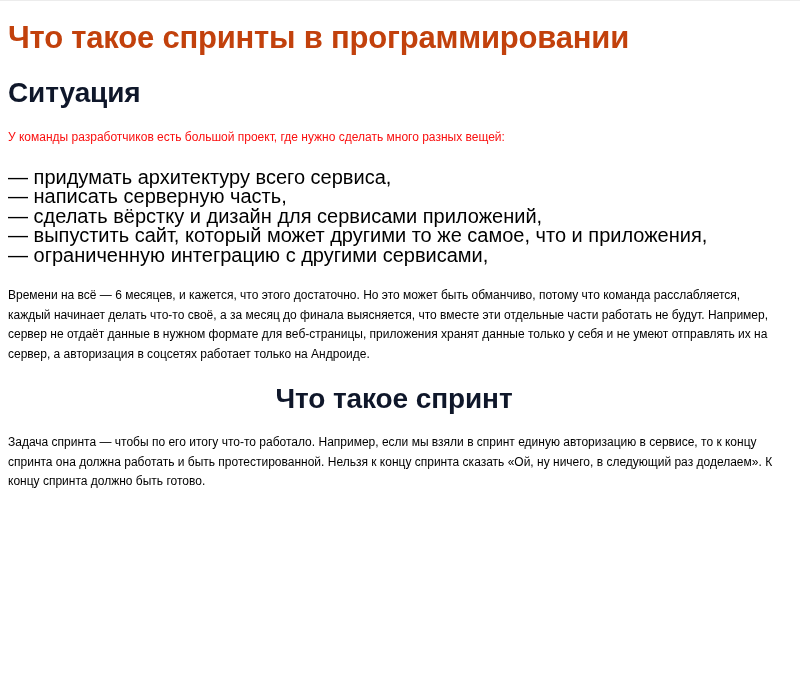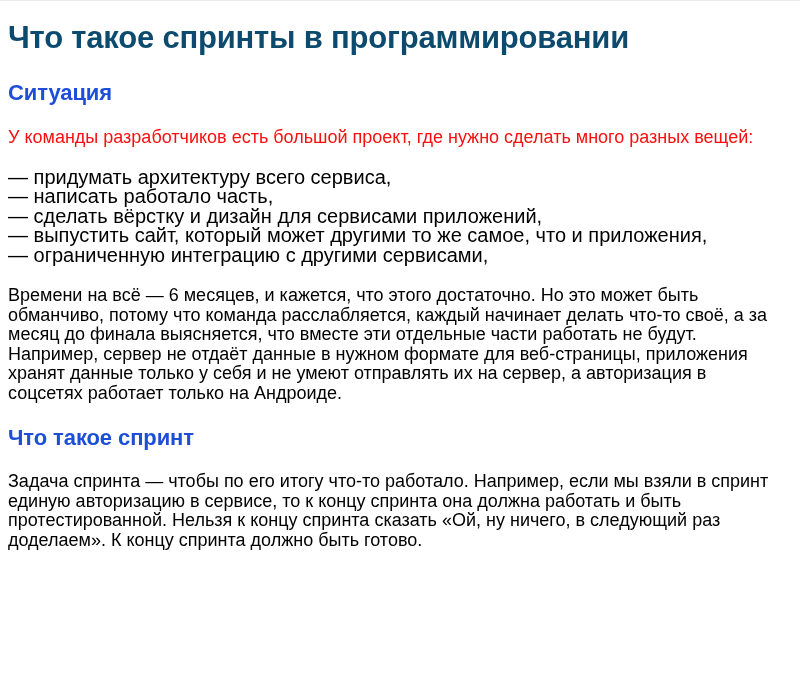--- a/index.html
+++ b/index.html
@@ -32,38 +32,39 @@
     width: 800px;
     padding: 16px 20px 0 8px;
   }
 
   h1.doc-title {
     font-size: 31px;
     font-weight: bold;
     line-height: 36px;
     letter-spacing: -0.2px;
     margin: 4px 0 0 0;
-    color: #0c4a6e;
+    color: #c2410c;
   }
 
   h2.section-title {
-    font-size: 22px;
+    font-size: 28px;
     font-weight: bold;
     line-height: 26px;
     letter-spacing: -0.1px;
     margin: 24px 0 0 0;
-    color: #1d4ed8;
+    color: #0f172a;
   }
 
   h2.section-title.tight {
     margin-top: 22px;
+    text-align: center;
   }
 
   p.para {
-    font-size: 18px;
+    font-size: 12px;
     line-height: 19.5px;
     margin: 21px 0 0 0;
     color: #000000;
   }
 
   p.para.accent {
     color: #fa0f0f;
   }
 
   p.para.first-after-heading {
@@ -92,21 +93,21 @@
 <div class="page">
 
   <h1 class="doc-title">Что такое спринты в программировании</h1>
 
   <h2 class="section-title">Ситуация</h2>
 
   <p class="para accent first-after-heading">У команды разработчиков есть большой проект, где нужно сделать много разных вещей:</p>
 
   <ul class="dash-list">
     <li>— придумать архитектуру всего сервиса,</li>
-    <li>— написать работало часть,</li>
+    <li>— написать серверную часть,</li>
     <li>— сделать вёрстку и дизайн для сервисами приложений,</li>
     <li>— выпустить сайт, который может другими то же самое, что и приложения,</li>
     <li>— ограниченную интеграцию с другими сервисами,</li>
   </ul>
 
   <p class="para">Времени на всё — 6 месяцев, и кажется, что этого достаточно. Но это может быть обманчиво, потому что команда расслабляется, каждый начинает делать что-то своё, а за месяц до финала выясняется, что вместе эти отдельные части работать не будут. Например, сервер не отдаёт данные в нужном формате для веб-страницы, приложения хранят данные только у себя и не умеют отправлять их на сервер, а авторизация в соцсетях работает только на Андроиде.</p>
 
   <h2 class="section-title tight">Что такое спринт</h2>
 
 

